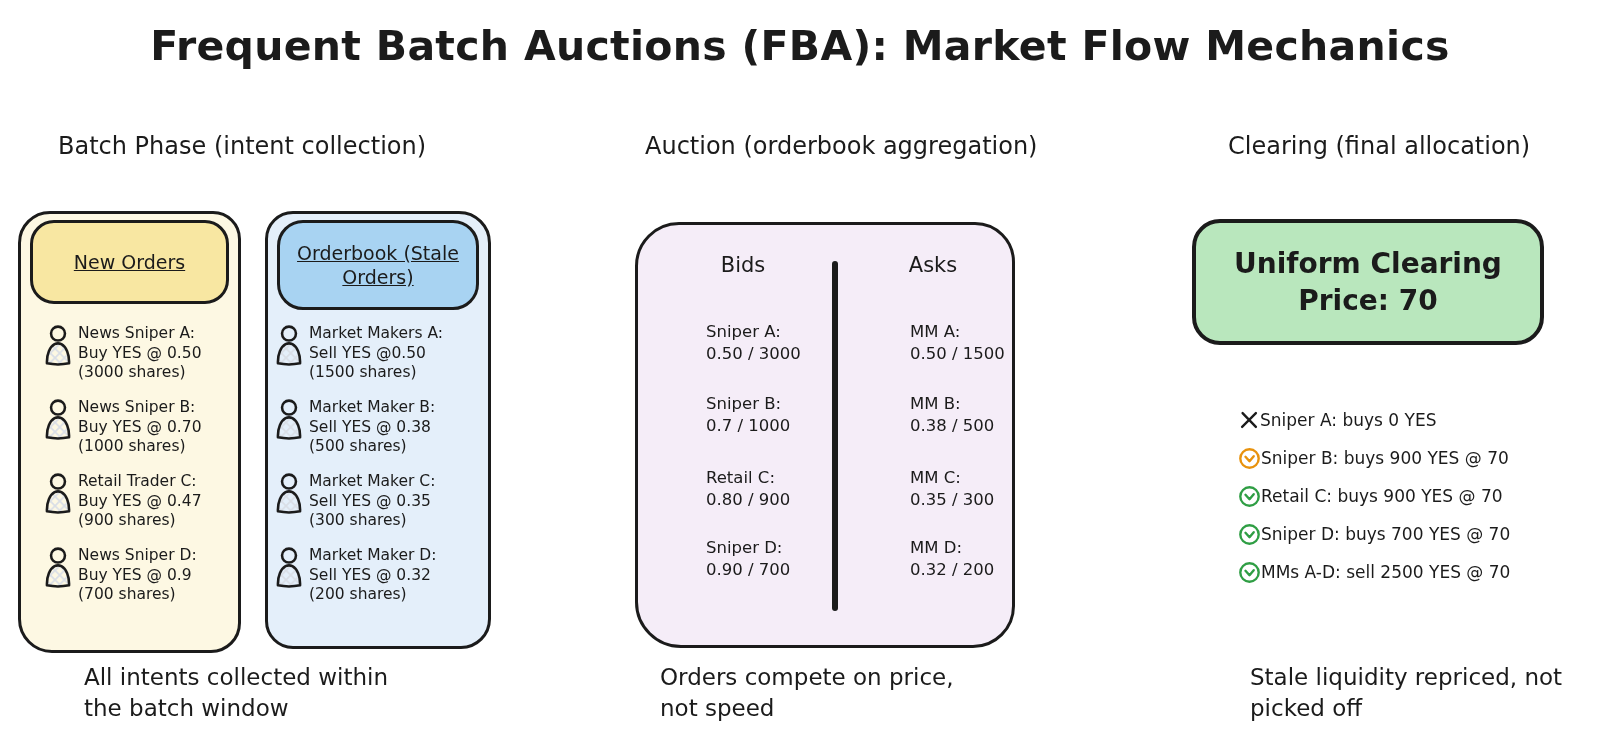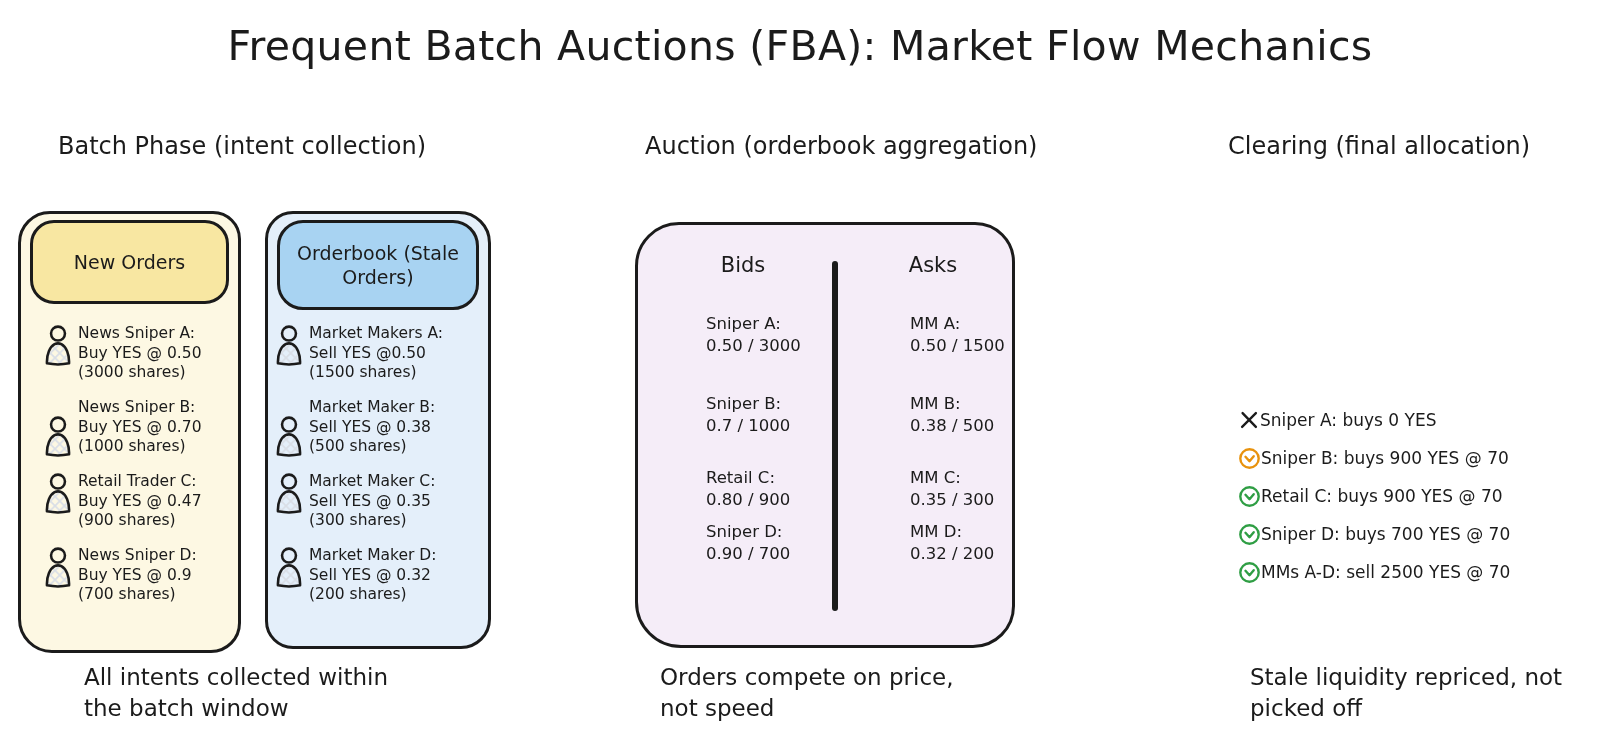--- a/index.html
+++ b/index.html
@@ -1,64 +1,64 @@
 <!DOCTYPE html>
 <html><head>
 <meta charset="utf-8">
 <style>
   * { box-sizing: border-box; margin: 0; padding: 0; }
   body { background:#fff; font-family:"DejaVu Sans", "Liberation Sans", sans-serif; color:#1b1b1b; }
   .canvas { position:relative; width:1600px; height:746px; background:#ffffff; overflow:hidden; }
 
   .title { position:absolute; left:0; right:0; top:22px; text-align:center;
-           font-size:41px; font-weight:400; letter-spacing:0.3px; }
+           font-size:41px; font-weight:700; letter-spacing:0.3px; }
 
   .col-heading { position:absolute; font-size:24px; font-weight:400; white-space:nowrap; }
   .heading-batch    { left:58px;   top:132px; }
   .heading-auction  { left:645px;  top:132px; }
   .heading-clearing { left:1228px; top:132px; }
 
   
   .panel { position:absolute; border:3.5px solid #1b1b1b; }
   .box-new-orders { left:18px; top:211px; width:223px; height:442px;
                     background:#fdf8e3; border-radius:32px 28px 30px 34px; }
   .box-orderbook  { left:265px; top:211px; width:226px; height:438px;
                     background:#e4effa; border-radius:28px 32px 30px 28px; }
   .panel-header { position:absolute; left:9px; right:9px; top:6px;
                   border:3px solid #1b1b1b; display:flex; flex-direction:column;
                   align-items:center; justify-content:center; text-align:center;
-                  font-size:19px; line-height:24px; }
+                  font-size:19px; line-height:24px;text-decoration:underline; }
   .box-new-orders .panel-header { height:84px; background:#f8e7a2; border-radius:24px; }
   .box-orderbook  .panel-header { height:90px; background:#a8d3f2; border-radius:26px;justify-content:center; }
 
   .entry { position:absolute; display:flex; gap:3px; }
   .entry .person { width:34px; height:41px; flex:none; margin-top:1px; }
   .entry-text { font-size:15.5px; line-height:19.5px; white-space:nowrap; }
   .box-new-orders .entry { left:20px; }
   .box-orderbook  .entry { left:4px; }
-  .e0 { top:110px; } .e1 { top:184px;align-items:flex-end; } .e2 { top:258px; } .e3 { top:332px; }
+  .e0 { top:110px; } .e1 { top:184px; } .e2 { top:258px; } .e3 { top:332px; }
 
   .caption { position:absolute; font-size:23px; line-height:31px; font-weight:500; white-space:nowrap; }
   .caption-batch    { left:84px;   top:662px; }
   .caption-auction  { left:660px;  top:662px; }
   .caption-clearing { left:1250px; top:662px; }
 
   
   .box-auction { left:635px; top:222px; width:380px; height:426px;
                  background:#f5edf8; border-radius:44px 40px 42px 46px; }
   .book-header { position:absolute; top:28px; width:140px; text-align:center;
                  font-size:21px; font-weight:500; }
   .bids-header { left:35px; }
   .asks-header { left:225px; }
   .book-divider { position:absolute; left:194px; top:36px; width:6px; height:350px;
                   background:#1b1b1b; border-radius:4px; }
   .quote { position:absolute; font-size:16.5px; line-height:22px; white-space:nowrap; }
   .bid-col { left:68px; }
   .ask-col { left:272px; }
-  .q0 { top:88px; } .q1 { top:168px; } .q2 { top:242px; } .q3 { top:296px; }
+  .q0 { top:96px; } .q1 { top:168px; } .q2 { top:242px; } .q3 { top:312px; }
 
   
   .box-clearing-price { left:1192px; top:219px; width:352px; height:126px;
                         background:#b9e7bd; border:4px solid #1b1b1b; border-radius:28px;
                         display:flex; flex-direction:column; align-items:center; justify-content:center;
                         font-size:28px; font-weight:700; line-height:37px; }
 
   .results { position:absolute; left:1238px; top:408px; }
   .res-row { display:flex; align-items:center; height:24px; margin-bottom:14px;
              font-size:17px; white-space:nowrap; }
@@ -226,20 +226,24 @@
       <div>MM D:</div>
       <div>0.32 / 200</div>
     </div>
   </div>
 
   <div class="caption caption-auction">
     <div>Orders compete on price,</div>
     <div>not speed</div>
   </div>
 
+  <div class="panel box-clearing-price">
+    <span>Uniform Clearing</span>
+    <span>Price: 70</span>
+  </div>
 
   <div class="results">
     <div class="res-row">
       <svg class="x-icon" viewBox="0 0 24 24">
         <g fill="none" stroke-linecap="round" stroke="#1b1b1b">
           <path d="M5 4.5 L19.5 19.5 M19.5 4.5 L4.5 19.5" stroke-width="2.6"></path>
         </g>
       </svg>
       <span>Sniper A: buys 0 YES</span>
     </div>

